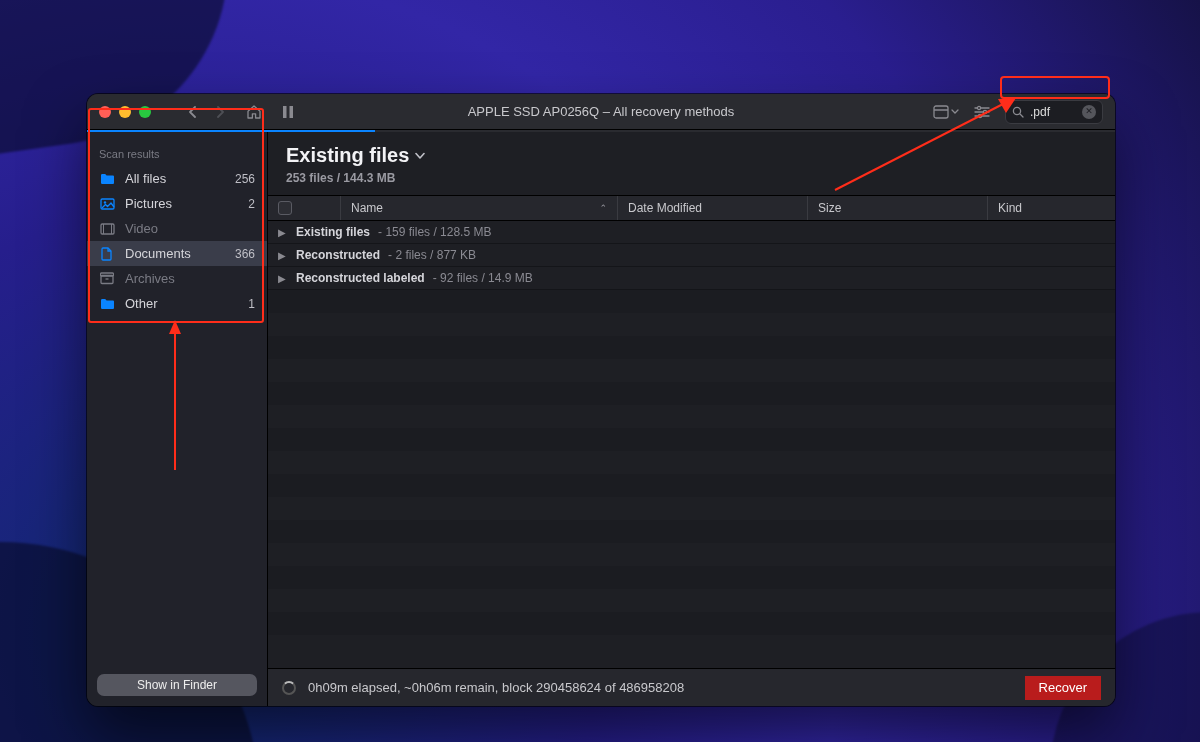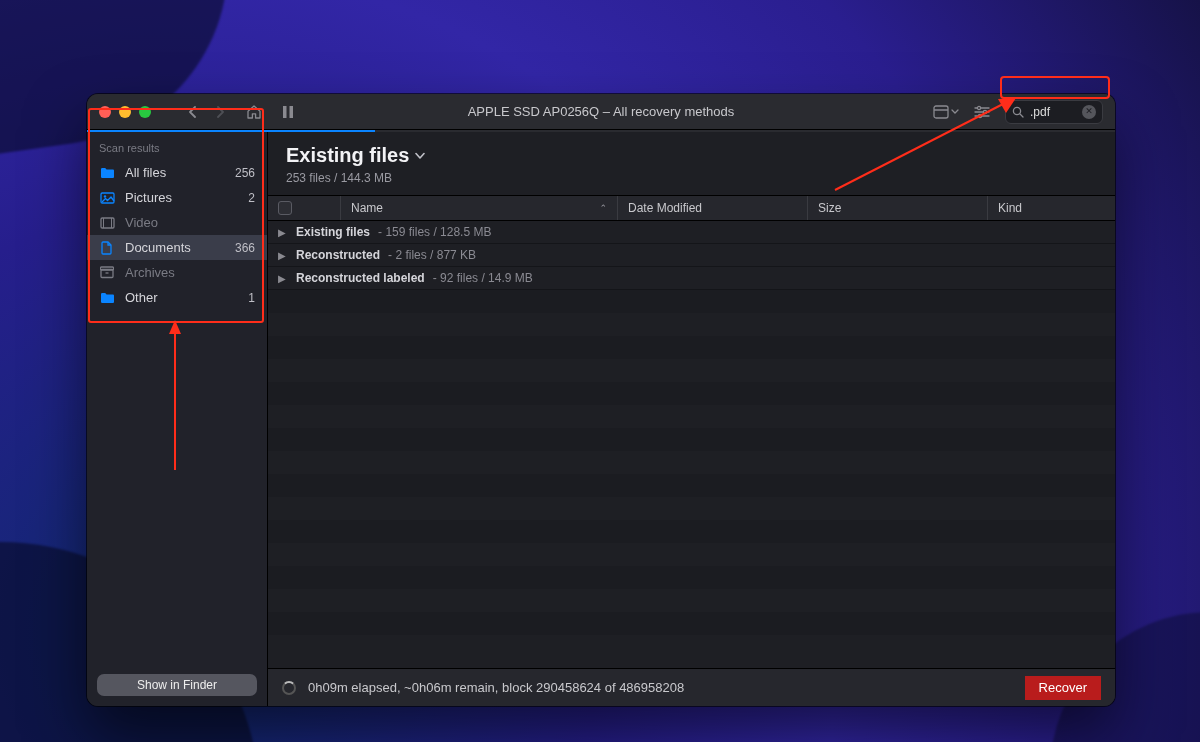--- a/index.html
+++ b/index.html
@@ -63,40 +63,40 @@
 
   .progress-strip{ height:2px; background:#2a2b30; position:relative;}
   .progress-strip .fill{ position:absolute; left:0; top:0; height:100%; width:28%; background:#0a84ff;}
 
   
   .body { flex:1; display:flex; min-height:0;}
   .sidebar {
     width:181px; background:#21222a; display:flex; flex-direction:column;
     border-right:1px solid #000;
   }
-  .sb-section-title{ font-size:11px; color:#7a7b84; padding:10px 12px 6px;}
+  .sb-section-title{ font-size:11px; color:#7a7b84; padding:16px 12px 6px;}
   .sb-item{
     display:flex; align-items:center; gap:10px;
     height:25px; padding:0 12px; color:#d5d5da; font-size:13px;
     cursor:default;
   }
   .sb-item .ico{ width:16px; height:16px; display:flex;align-items:center;justify-content:center; color:#0a84ff;}
   .sb-item.muted{ color:#7a7b84;} .sb-item.muted .ico{ color:#7a7b84;}
   .sb-item .count{ margin-left:auto; font-size:12px; color:#bfbfc6;}
   .sb-item.selected{ background:#3a3d4a; border-radius:0;}
   .sb-bottom{ margin-top:auto; padding:10px;}
   .finder-btn{
     width:100%; height:22px; border:none; border-radius:7px;
     background:#55565f; color:#eee; font-size:12px; cursor:default;
   }
 
   .main { flex:1; display:flex; flex-direction:column; background:#1e1f24; min-width:0;}
   .main-header{ padding:12px 18px 10px;}
   .main-title{ font-size:20px; font-weight:600; color:#f2f2f5; display:flex; align-items:center; gap:6px;}
-  .main-sub{ font-size:12px; color:#9a9aa2; margin-top:4px;}
+  .main-sub{ font-size:12px; color:#9a9aa2; margin-top:4px;font-weight:bold;}
 
   .columns{
     display:grid;
     grid-template-columns: 34px 38px 1fr 190px 180px 120px;
     align-items:center;
     height:26px;
     background:#26272d;
     border-top:1px solid #000;
     border-bottom:1px solid #000;
     font-size:12px; color:#c8c8cc;

